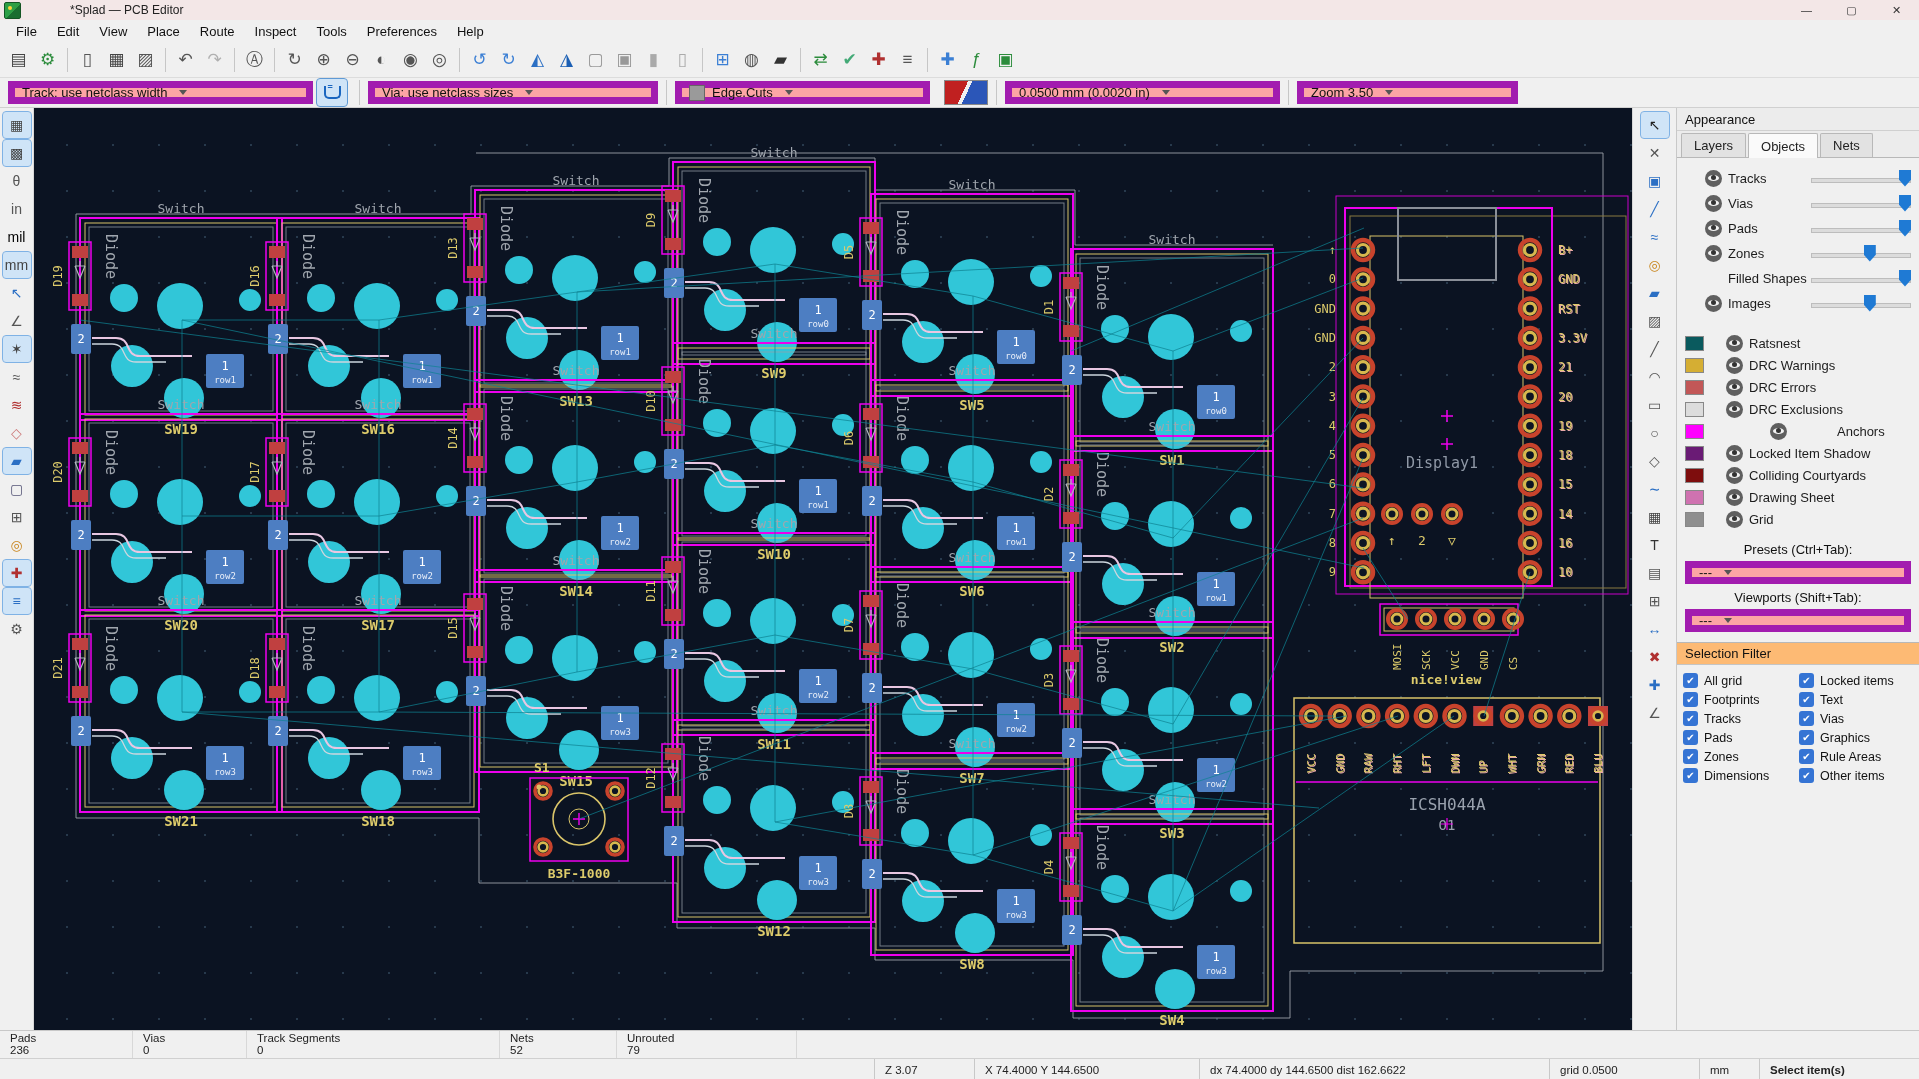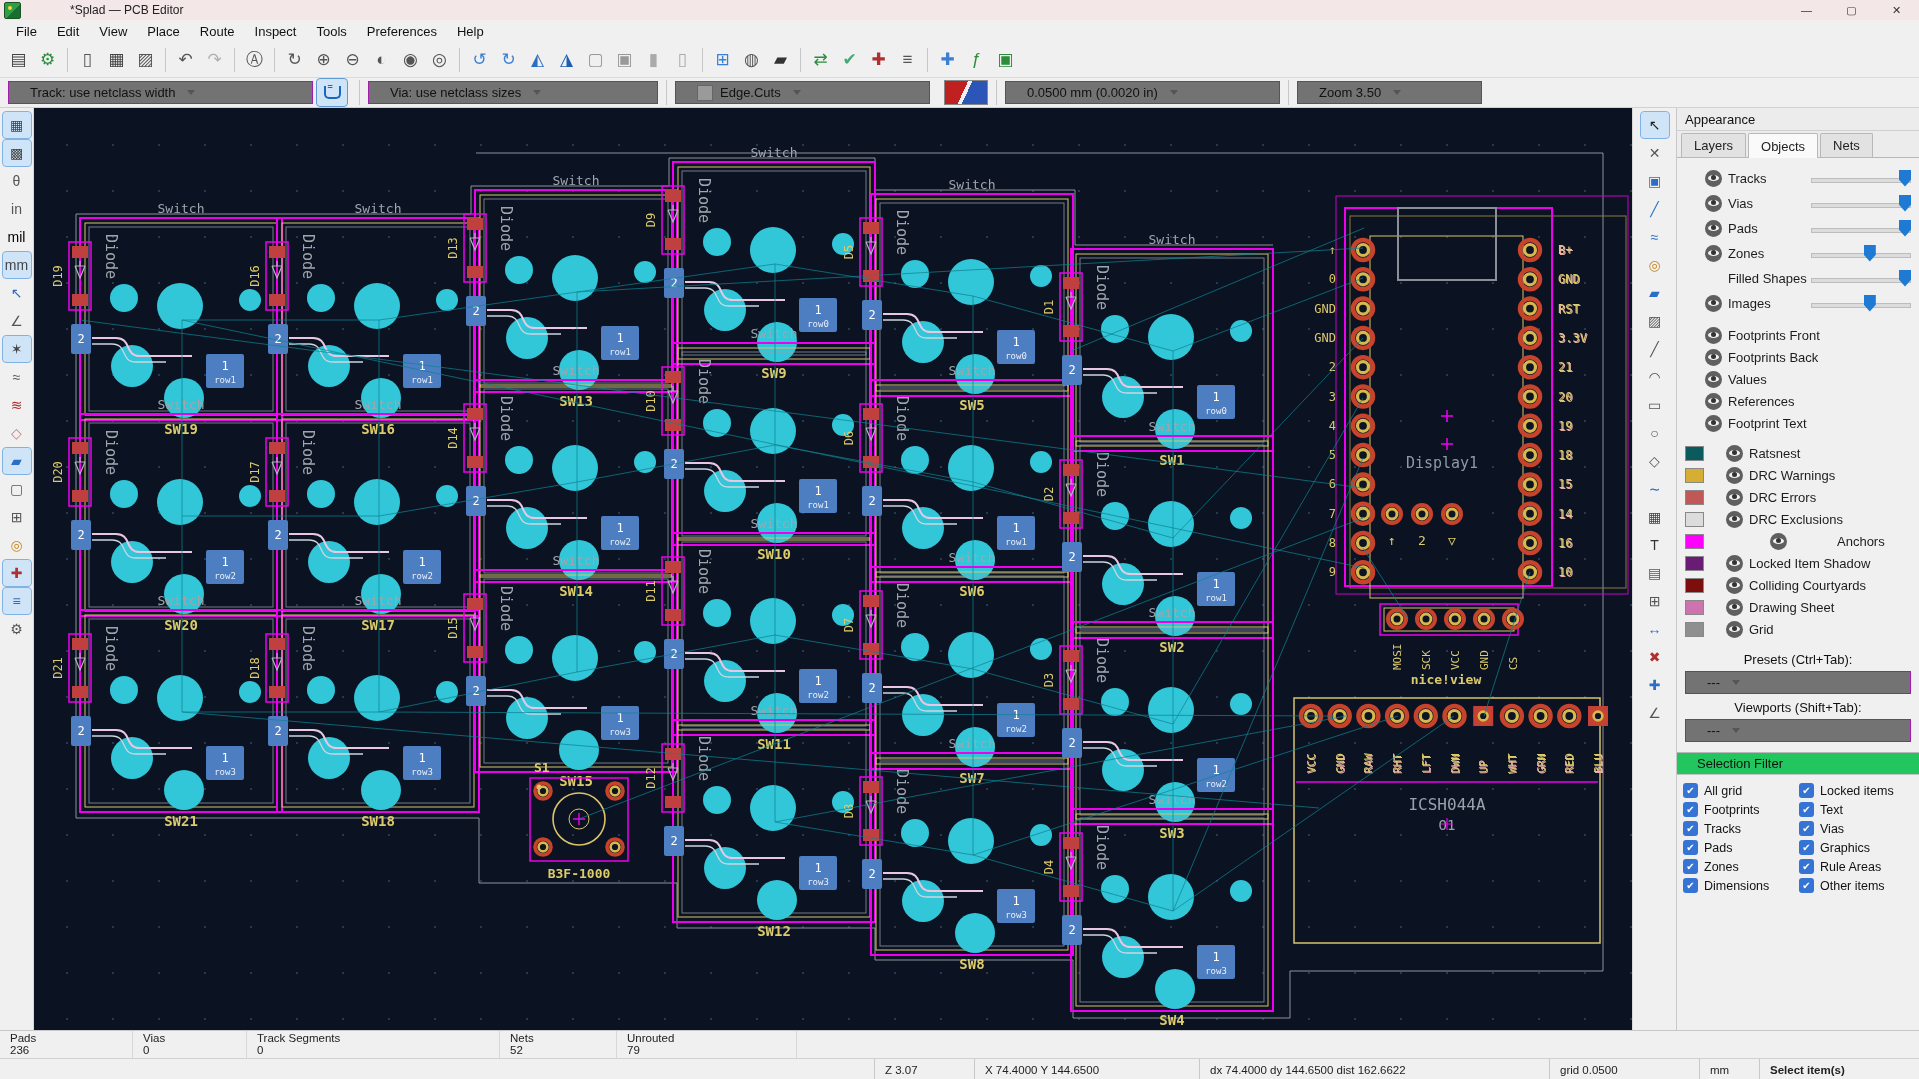--- a/index.html
+++ b/index.html
@@ -21,22 +21,22 @@
   .menu-item{padding:2px 10px;font-size:13px;color:#111;}
   
   .maintoolbar{position:absolute;left:0;top:42px;width:1919px;height:36px;background:#f0f0f0;
                display:flex;align-items:center;padding-left:4px;box-sizing:border-box;border-bottom:1px solid #dcdcdc;}
   .ticon{width:27px;height:27px;display:flex;align-items:center;justify-content:center;
          font-size:17px;color:#555;border-radius:3px;margin:0 1px;flex:0 0 auto;}
   .ticon.active{background:#cfe4f7;outline:1px solid #7fb2e5;}
   .tsep{width:1px;height:24px;background:#c6c6c6;margin:0 5px;flex:0 0 auto;}
   .subtoolbar{position:absolute;left:0;top:78px;width:1919px;height:30px;background:#f0f0f0;
               display:flex;align-items:center;padding-left:8px;box-sizing:border-box;border-bottom:1px solid #d0d0d0;}
-  .dd{display:flex;align-items:center;height:23px;background:#737373;border:1px solid #a21caf;
-      padding:0 21px;font-size:13px;color:#111;box-sizing:border-box;}
+  .dd{display:flex;align-items:center;height:23px;background:#fca5a5;border:7px solid #a21caf;
+      padding:0 7px;font-size:13px;color:#111;box-sizing:border-box;}
   .dd .chev{margin-left:auto;width:0;height:0;border-left:4px solid transparent;border-right:4px solid transparent;
             border-top:5px solid #555;margin-left:12px;}
   .swatch{width:14px;height:14px;background:#9a9a9a;border:1px solid #666;margin-right:7px;flex:0 0 auto;}
   .tbtn{width:30px;height:27px;display:flex;align-items:center;justify-content:center;border-radius:3px;margin:0 4px;}
   .tbtn.active{background:#cfe4f7;outline:1px solid #5f9ad5;}
   .ubox{width:13px;height:11px;border:2px solid #1a66c0;border-top:none;border-radius:0 0 5px 5px;position:relative;}
   .ubox::after{content:"=";position:absolute;left:2px;top:-4px;font-size:9px;color:#1a66c0;font-weight:bold;}
   .diagswatch{width:42px;height:23px;border:1px solid #888;
               background:linear-gradient(115deg,#c02020 0 44%,#f0f0f0 44% 52%,#2b56b8 52% 100%);}
   .vsep{width:1px;height:25px;background:#c6c6c6;margin:0 8px;}
@@ -70,22 +70,22 @@
   .obj-label{color:#1c1c1c;white-space:nowrap;}
   .slider{margin-left:auto;width:100px;height:20px;position:relative;flex:0 0 auto;margin-right:2px;}
   .strack{position:absolute;left:0;right:0;top:9px;height:3px;background:#dcdcdc;border:1px solid #bdbdbd;}
   .sthumb{position:absolute;top:1px;width:12px;height:17px;background:#1f7ad4;
           clip-path:polygon(0 0,100% 0,100% 60%,50% 100%,0 60%);}
   .cswatch{width:17px;height:13px;border:1px solid #888;flex:0 0 auto;margin-left:2px;}
   .gap8{height:8px;}
   .pv{padding:6px 8px 0 8px;text-align:center;}
   .pv-label{margin:6px 0 4px 0;color:#111;}
   .pv .dd{width:100%;}
-  .sf-header{height:21px;background:#22c55e;border-top:1px solid #b8b8b8;border-bottom:1px solid #c4c4c4;
-             display:flex;align-items:center;padding-left:20px;margin-top:10px;color:#111;}
+  .sf-header{height:21px;background:#fdba74;border-top:1px solid #b8b8b8;border-bottom:1px solid #c4c4c4;
+             display:flex;align-items:center;padding-left:8px;margin-top:10px;color:#111;}
   .sf-grid{display:grid;grid-template-columns:1fr 1fr;padding:8px 4px 0 6px;row-gap:4px;}
   .sf-item{display:flex;align-items:center;}
   .cb{width:15px;height:15px;background:#3574d4;border-radius:3px;color:#fff;font-size:10px;
       display:flex;align-items:center;justify-content:center;margin-right:6px;flex:0 0 auto;}
   .sf-label{font-size:12.5px;color:#111;white-space:nowrap;}
   
   .statusbar{position:absolute;left:0;top:1030px;width:1919px;height:28px;background:#f0f0f0;
              border-top:1px solid #c8c8c8;display:flex;}
   .count{padding:1px 0 0 10px;box-sizing:border-box;border-right:1px solid #d8d8d8;}
   .count .lab{font-size:11.5px;color:#222;}
@@ -184,21 +184,21 @@
       <span>Edge.Cuts</span>
       <span class="chev"></span>
     </div>
     <div class="diagswatch" style="margin-left:14px"></div>
     <div class="vsep"></div>
     <div class="dd" style="width:275px">
       <span>0.0500 mm (0.0020 in)</span>
       <span class="chev"></span>
     </div>
     <div class="vsep"></div>
-    <div class="dd" style="width:185px">
+    <div class="dd" style="width:221px">
       <span>Zoom 3.50</span>
       <span class="chev"></span>
     </div>
   </div>
 
   <div class="lefttoolbar">
       <div class="ticon active" style="color: rgb(68, 68, 68);">▦</div>
       <div class="ticon active" style="color: rgb(68, 68, 68);">▩</div>
       <div class="ticon" style="color: rgb(85, 85, 85);">θ</div>
       <div class="ticon" style="color: rgb(85, 85, 85);">in</div>
@@ -1111,42 +1111,20 @@
         <div class="obj-row">
           <div class="eye"></div>
           <div class="obj-label">Images</div>
           <div class="slider">
             <div class="strack"></div>
             <div class="sthumb" style="left: 52.8px;"></div>
           </div>
         </div>
       </div>
     <div class="gap8"></div>
-    <div class="obj-list" style="padding-top:0">
-        <div class="obj-row" style="height: 22px;">
-          <div class="eye"></div>
-          <div class="obj-label">Footprints Front</div>
-        </div>
-        <div class="obj-row" style="height: 22px;">
-          <div class="eye"></div>
-          <div class="obj-label">Footprints Back</div>
-        </div>
-        <div class="obj-row" style="height: 22px;">
-          <div class="eye"></div>
-          <div class="obj-label">Values</div>
-        </div>
-        <div class="obj-row" style="height: 22px;">
-          <div class="eye"></div>
-          <div class="obj-label">References</div>
-        </div>
-        <div class="obj-row" style="height: 22px;">
-          <div class="eye"></div>
-          <div class="obj-label">Footprint Text</div>
-        </div>
-      </div>
     <div class="gap8"></div>
     <div class="obj-list" style="padding-top:0">
         <div class="obj-row" style="height: 22px;">
           <div class="cswatch" style="background: rgb(10, 90, 94);"></div>
           <div class="eye"></div>
           <div class="obj-label">Ratsnest</div>
         </div>
         <div class="obj-row" style="height: 22px;">
           <div class="cswatch" style="background: rgb(213, 174, 51);"></div>
           <div class="eye"></div>

